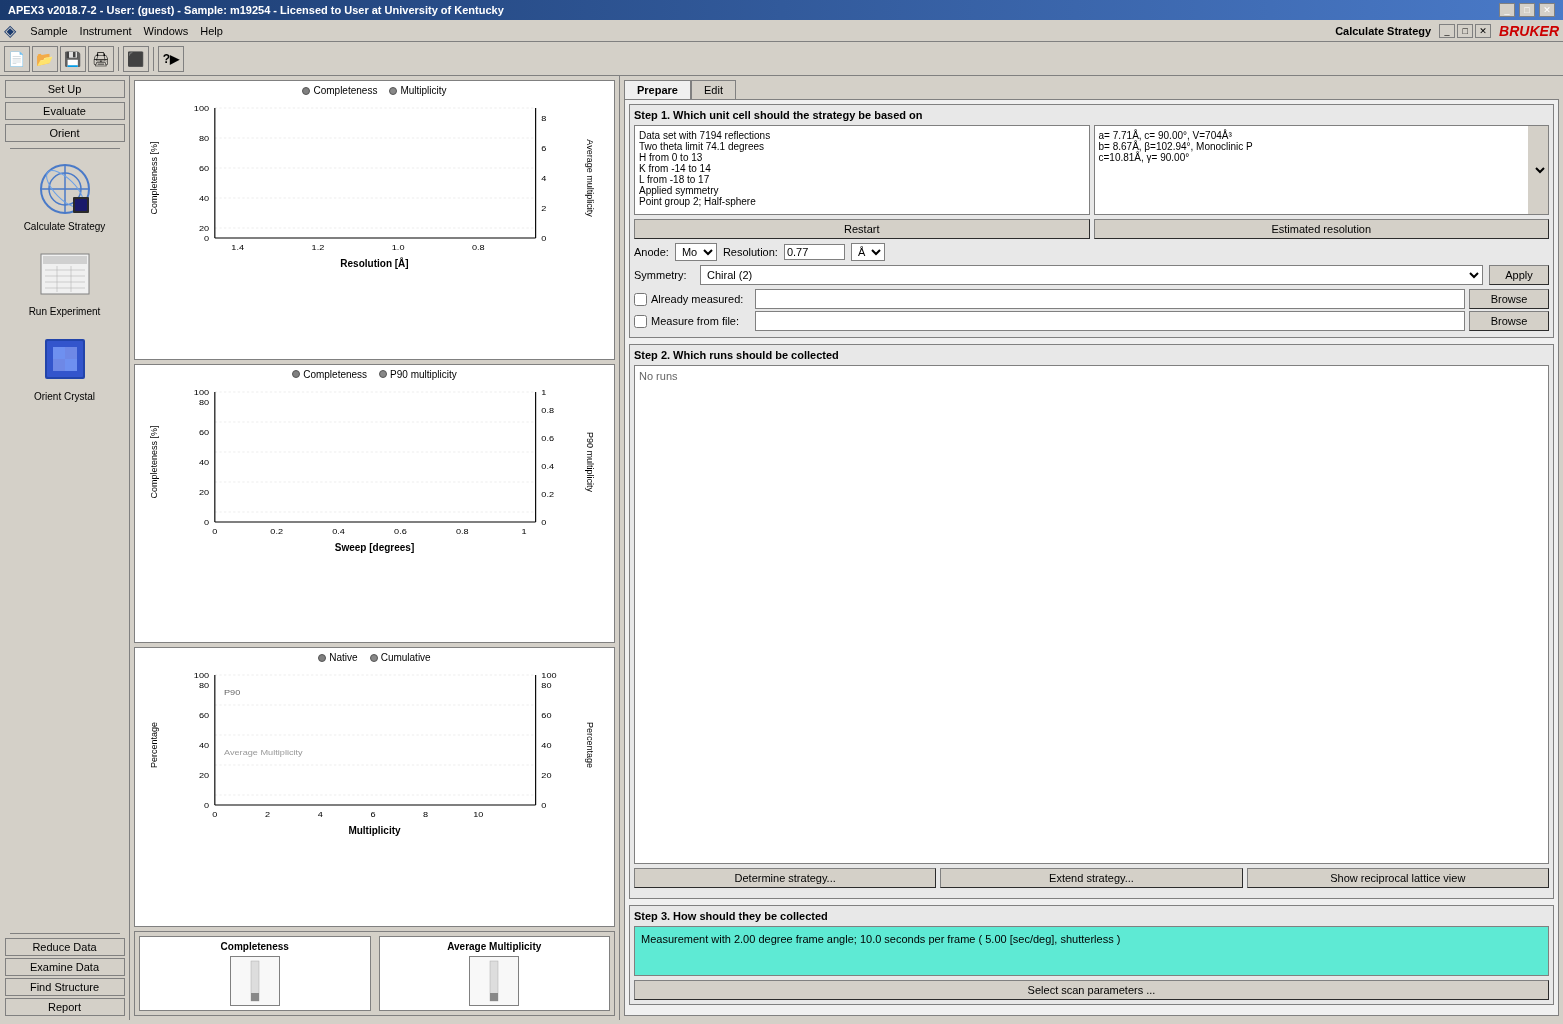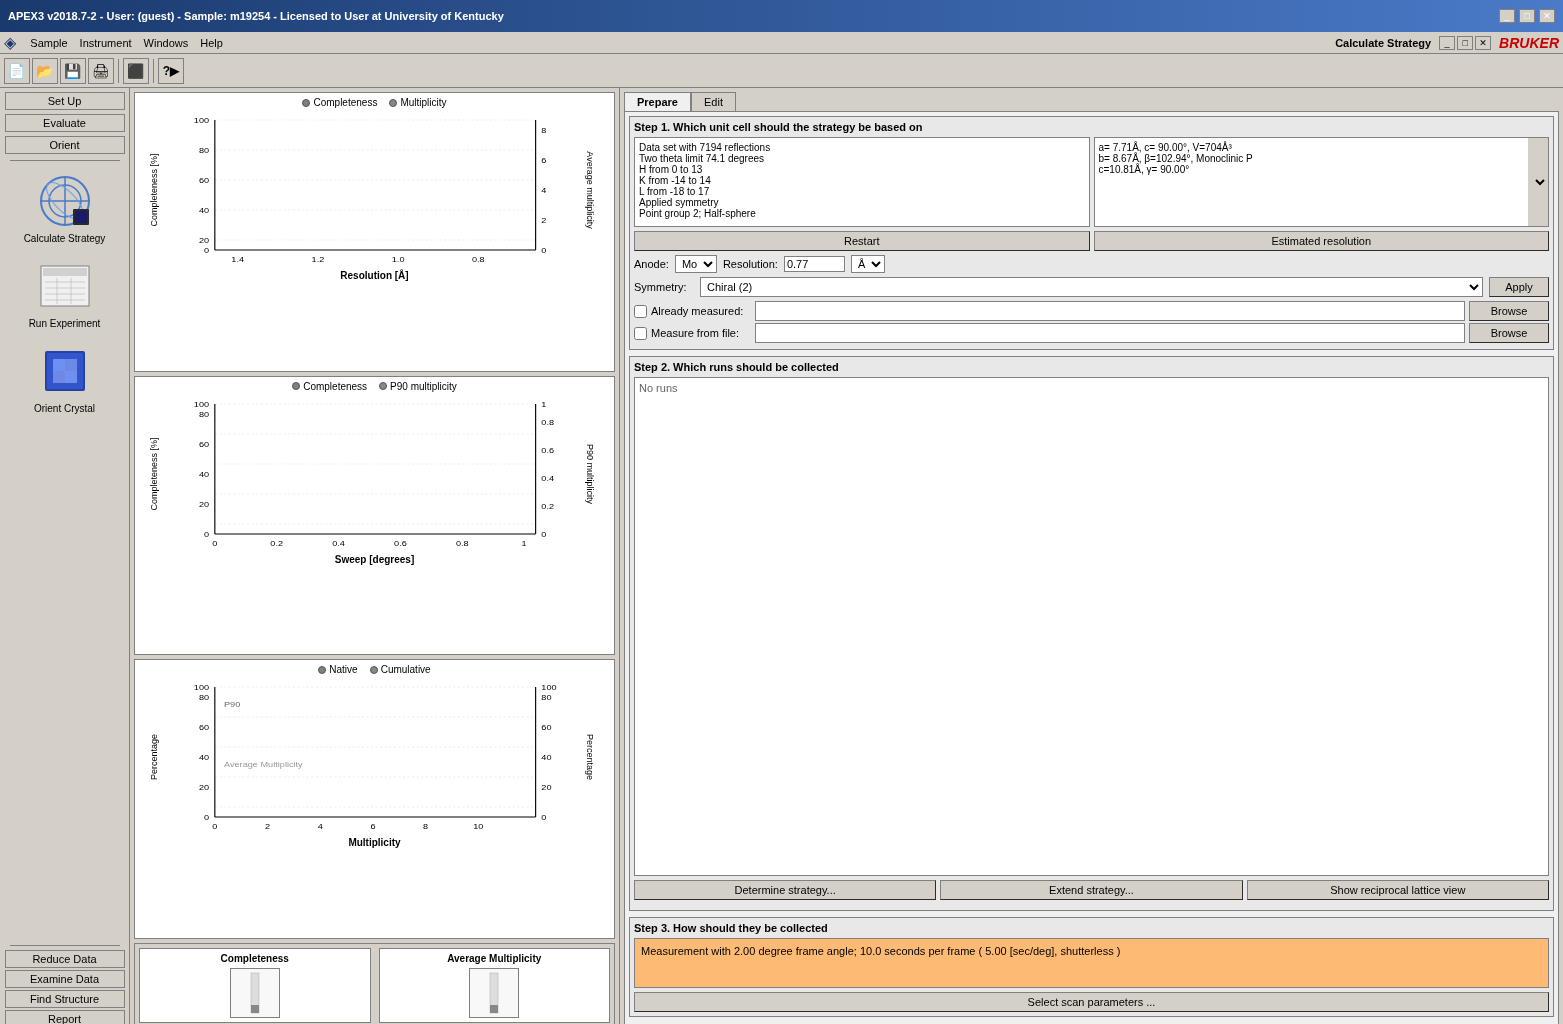--- a/index.html
+++ b/index.html
@@ -1,19 +1,19 @@
 <!DOCTYPE html>
 <html><head>
   <meta charset="utf-8">
   <style>
     * { box-sizing: border-box; margin: 0; padding: 0; }
     body { font-family: 'Segoe UI', Tahoma, sans-serif; font-size: 11px; background: #d4d0c8; color: #000; overflow: hidden; }
     
     
-    .title-bar { background: linear-gradient(to right, #1a3a6e, #4a7ac8); color: white; padding: 4px 8px; display: flex; align-items: center; justify-content: space-between; height: 32px; }
+    .title-bar { background: linear-gradient(to right, #1a3a6e, #4a7ac8); color: white; padding: 4px 8px; display: flex; align-items: center; justify-content: space-between; height: 20px; }
     .title-bar-left { font-size: 11px; font-weight: bold; }
     .title-bar-right { display: flex; gap: 4px; }
     .title-btn { background: #d4d0c8; border: 1px solid #808080; width: 16px; height: 14px; font-size: 9px; display: flex; align-items: center; justify-content: center; cursor: pointer; }
     
     
     .menu-bar { background: #d4d0c8; border-bottom: 1px solid #808080; display: flex; align-items: center; padding: 2px 4px; gap: 12px; height: 22px; }
     .menu-item { font-size: 11px; cursor: pointer; padding: 2px 6px; }
     
     
     .toolbar { background: #d4d0c8; border-bottom: 1px solid #808080; padding: 2px 4px; display: flex; align-items: center; gap: 2px; height: 34px; }
@@ -76,21 +76,21 @@
     .file-label { font-size: 11px; min-width: 100px; }
     .file-input { flex: 1; border: 1px solid #808080; padding: 1px; font-size: 11px; background: white; height: 20px; }
     
     
     .runs-area { background: white; border: 1px solid #808080; min-height: 320px; padding: 4px; font-size: 11px; color: #666; margin-bottom: 4px; flex: 1; }
     
     
     .strategy-btns { display: flex; gap: 4px; margin-bottom: 6px; }
     
     
-    .step3-text { background: #fdba74; border: 1px solid #808080; padding: 6px; font-size: 11px; margin-bottom: 4px; min-height: 50px; }
+    .step3-text { background: #5eead4; border: 1px solid #808080; padding: 6px; font-size: 11px; margin-bottom: 4px; min-height: 50px; }
 
     
     .bottom-sidebar { margin-top: auto; width: 100%; display: flex; flex-direction: column; align-items: center; gap: 2px; }
     
     
     .bruker-logo { font-size: 14px; font-weight: bold; color: #c00; font-style: italic; }
   </style>
 </head>
 <body>
 

